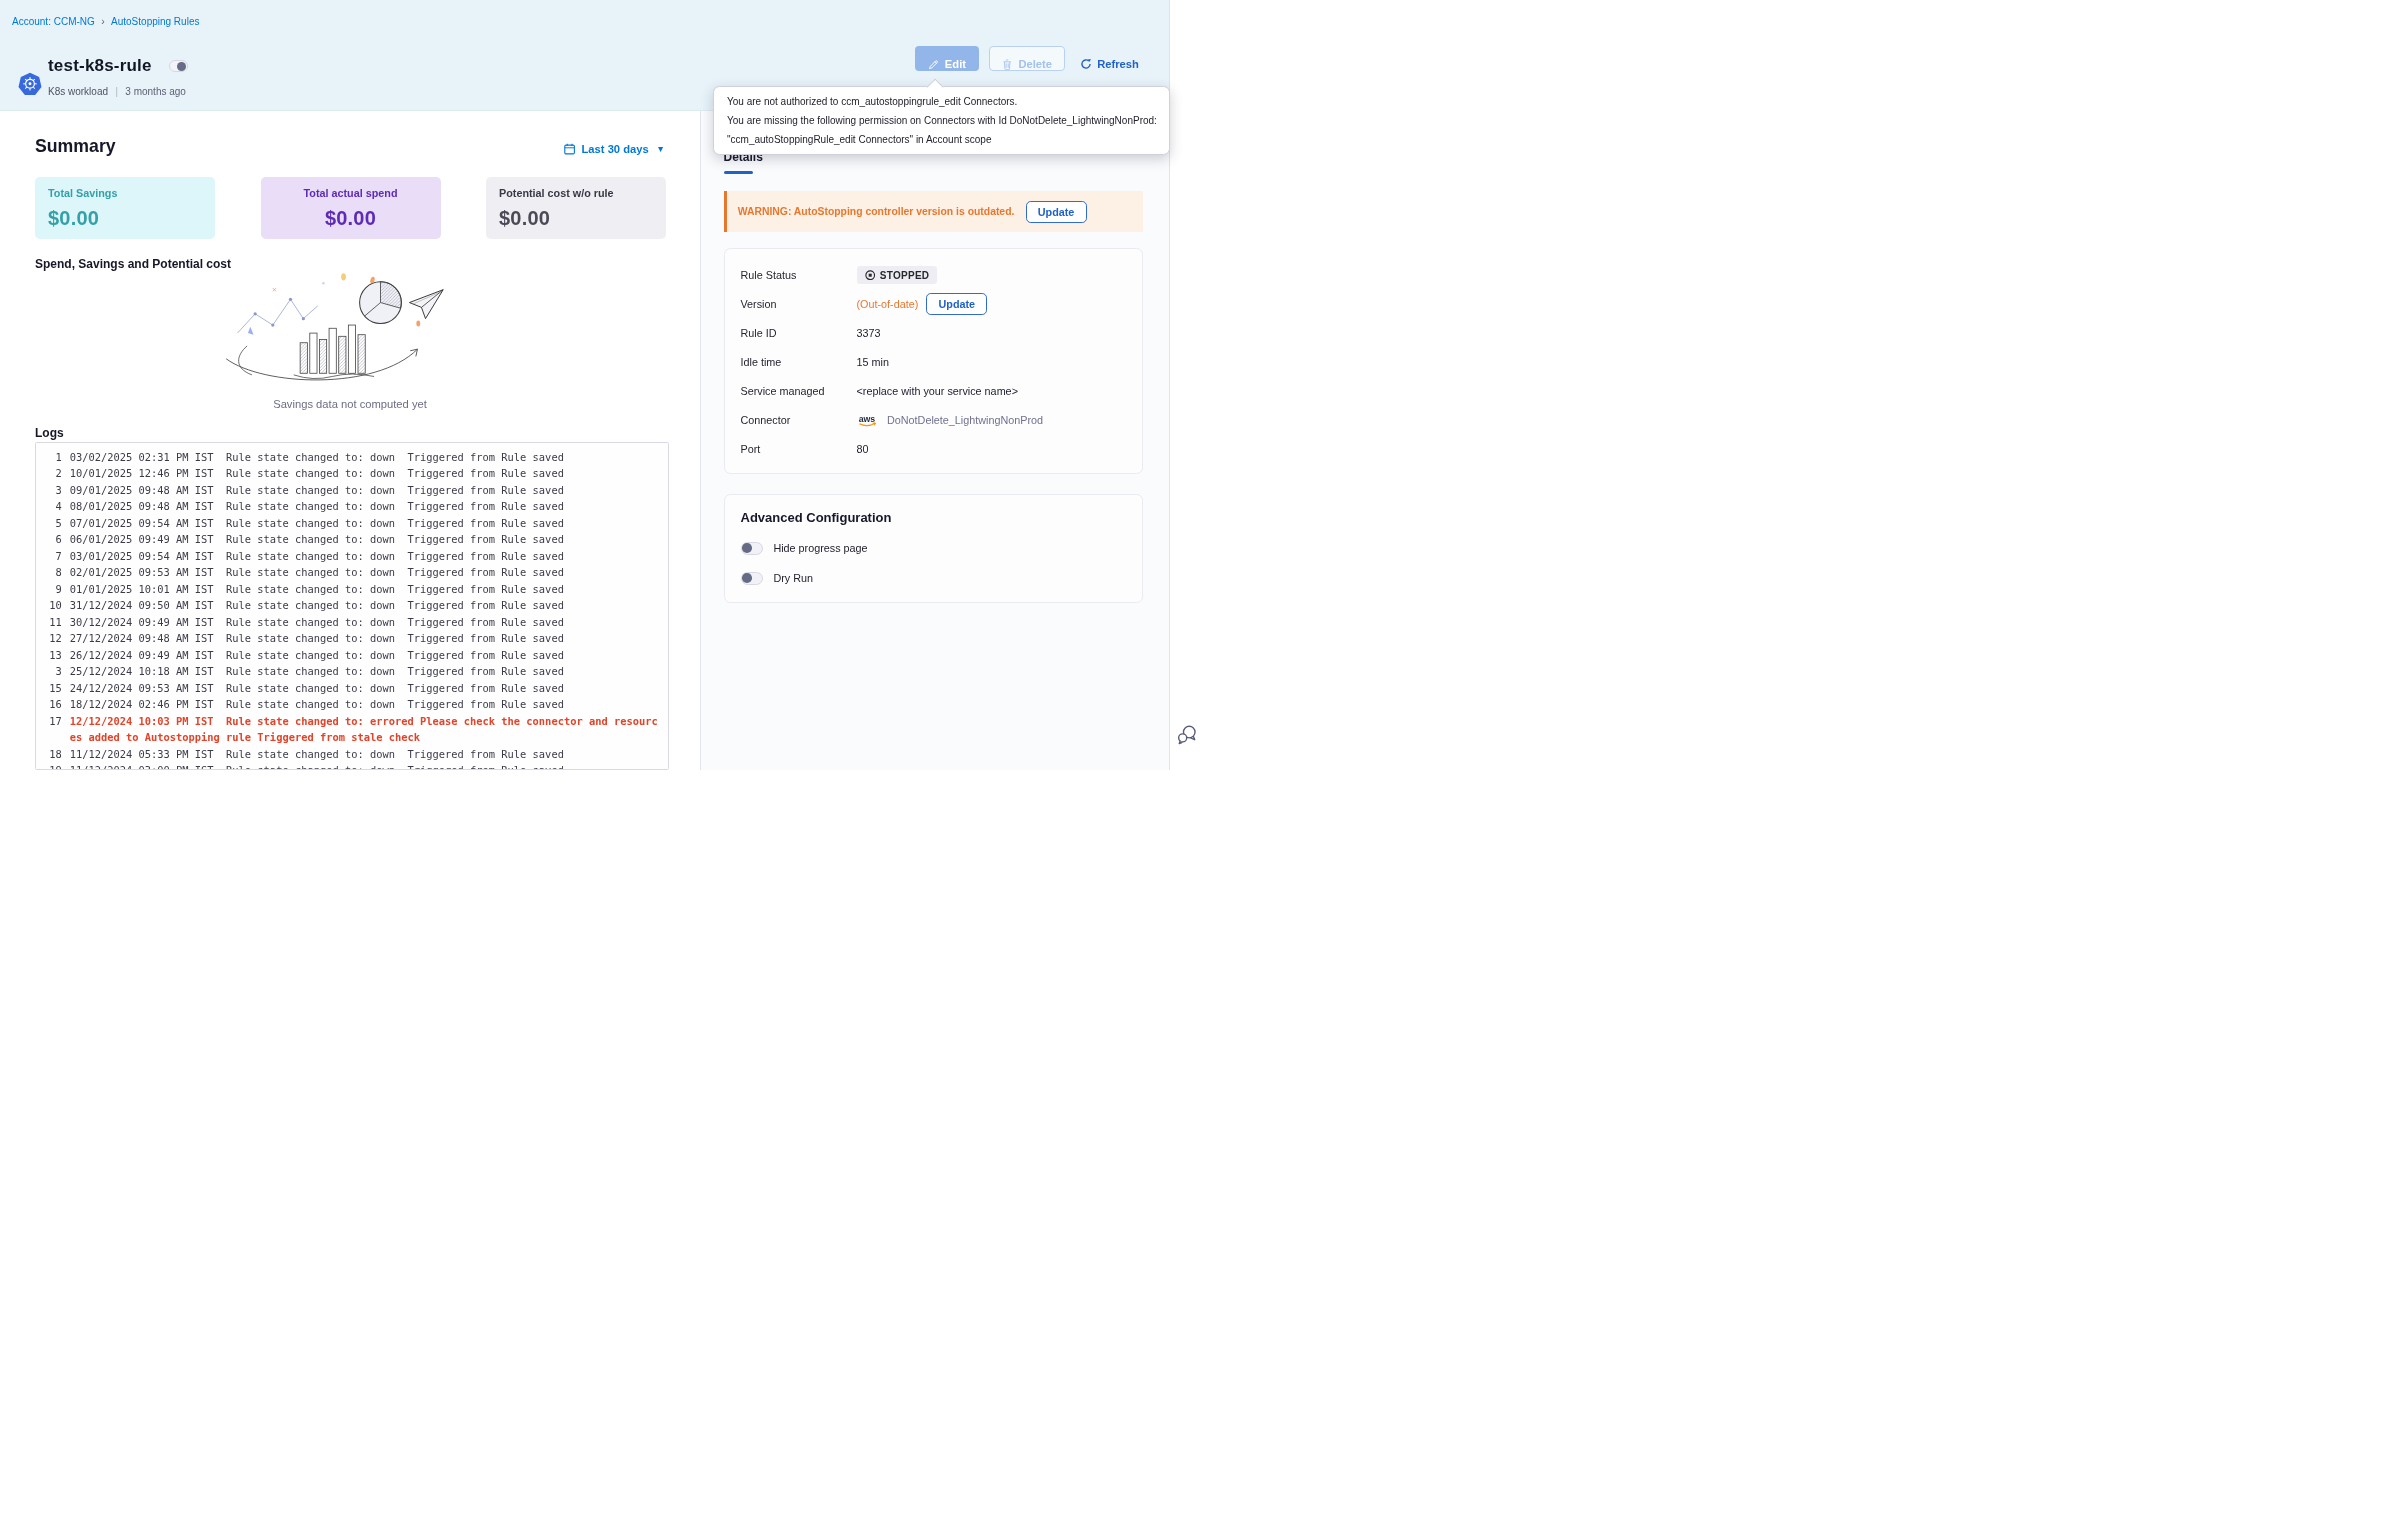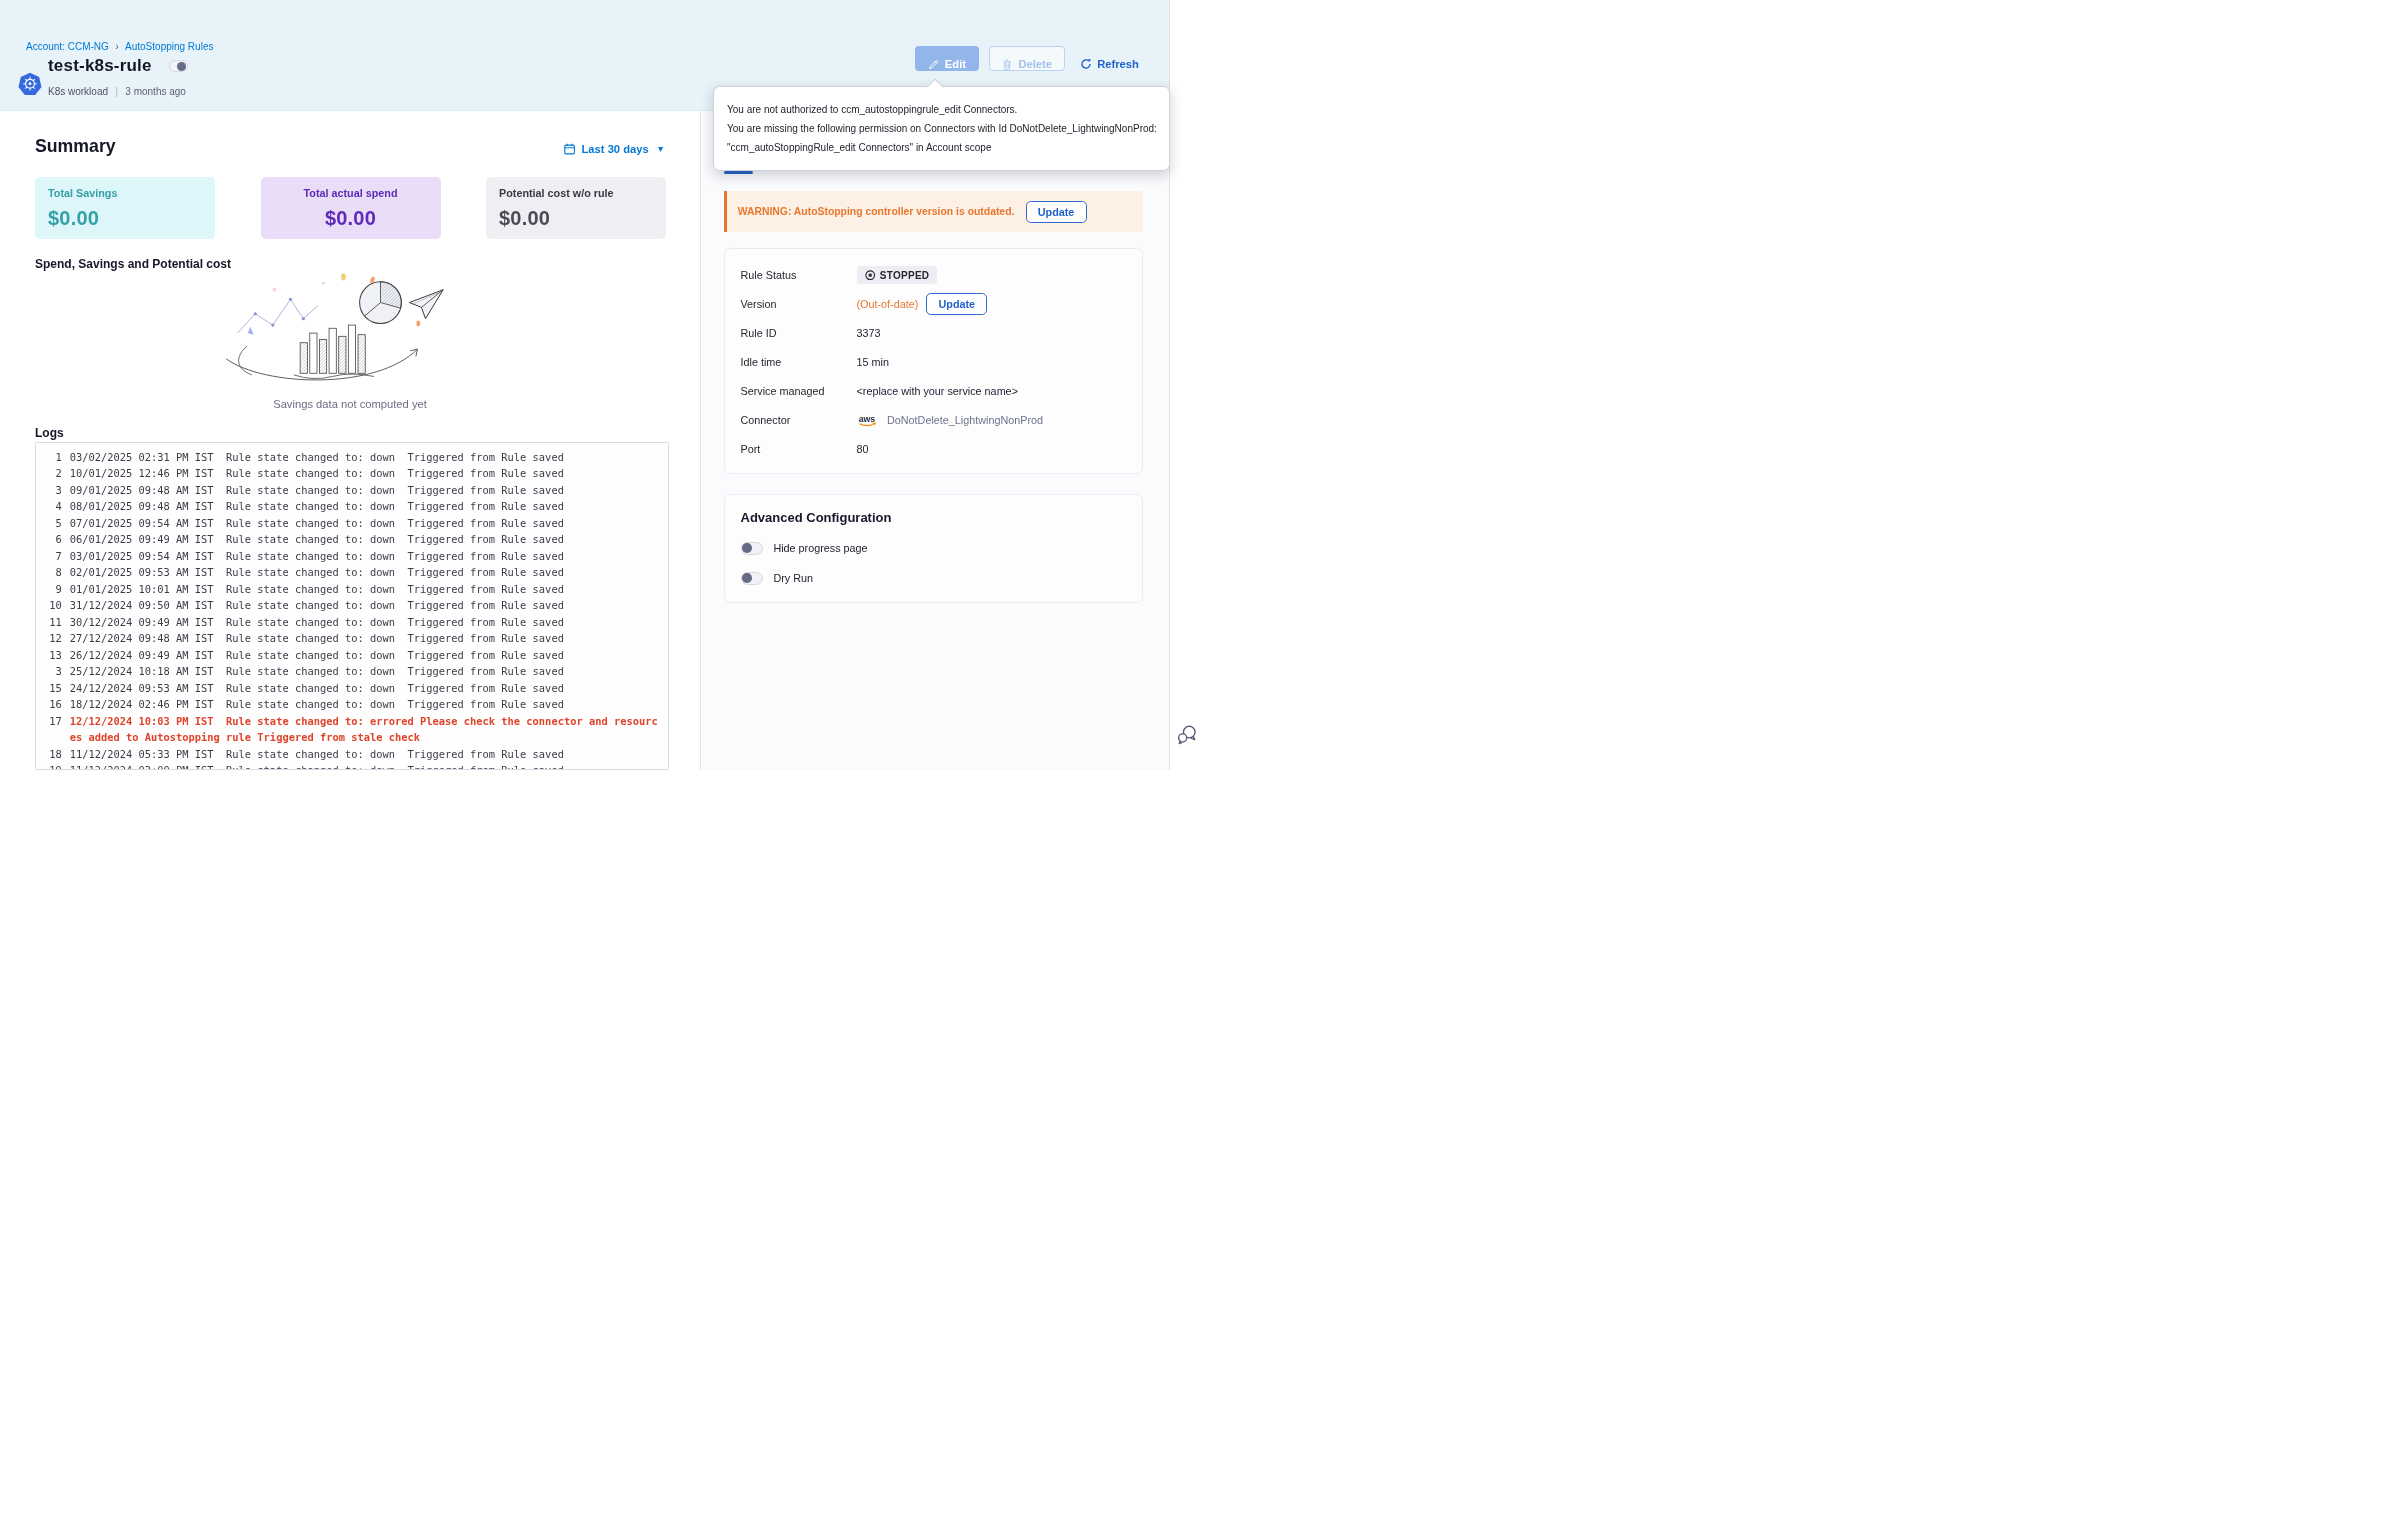--- a/index.html
+++ b/index.html
@@ -2,38 +2,38 @@
 <html style="font-size:13px"><head>
 <meta charset="utf-8">
 <style>
   * { margin:0; padding:0; box-sizing:border-box; }
   html,body { background:#fff; }
   body { font-family:"Liberation Sans","DejaVu Sans",sans-serif; color:#1c1e2d; }
   #app { position:relative; width:1201px; height:770px; background:#fff; overflow:hidden; }
 
   
   .header { position:absolute; left:0; top:0; width:1169px; height:111px; background:#e7f3f9; border-bottom:0.8px solid #dcebf2; }
-  .breadcrumb { position:absolute; left:26px; top:16px; font-size:10px; display:flex; align-items:center; gap:6.4px;margin-top:25px; }
+  .breadcrumb { position:absolute; left:12px; top:16px; font-size:10px; display:flex; align-items:center; gap:6.4px; }
   .breadcrumb a { color:#0278d5; text-decoration:none; cursor:pointer; }
   .crumb-sep { color:#5c5f73; font-size:10.4px; }
   .k8s-icon { position:absolute; left:17.7px; top:72px; width:24px; height:24px; }
   .page-title { position:absolute; left:48px; top:56px; font-size:17px; font-weight:bold; color:#141625; letter-spacing:0.2px; }
   .title-toggle { position:absolute; left:169px; top:60px; width:19px; height:12px; background:#f3f4fa; border:0.8px solid #d6d7e2; border-radius:6.4px; cursor:pointer; }
   .title-toggle .knob { position:absolute; top:0.8px; right:0.8px; width:8.8px; height:8.8px; border-radius:50%; background:#686c86; }
   .subtitle { position:absolute; left:48px; top:85px; font-size:10px; color:#4f5162; display:flex; align-items:center; gap:7.2px; }
   .subtitle .vbar { color:#b7b9c6; font-size:11.2px; }
   .subtitle .age { color:#5d5f72; }
   .header-actions { position:absolute; right:26px; top:46px; display:flex; align-items:center; gap:10.4px; }
   .btn { display:inline-flex; align-items:flex-end; gap:5.6px; height:25px; padding:0 12px; border-radius:4px; font-size:11.2px; font-weight:bold; cursor:pointer; border:0.8px solid transparent; }
   .btn-edit { background:#92b6e9; color:#fff; }
   .btn-delete { background:rgba(255,255,255,.55); color:#a3c0ee; border-color:#b9d1f2; }
   .btn-refresh { background:transparent; color:#2162c9; padding:0 3.2px; }
 
   
-  .tooltip { position:absolute; left:713px; top:86px; width:457px; background:#fff; border:0.8px solid #cfd0da; border-radius:6.4px; box-shadow:0 4px 13px rgba(40,41,61,.22); padding:13px 13px; z-index:60; }
+  .tooltip { position:absolute; left:713px; top:86px; width:457px; background:#fff; border:0.8px solid #cfd0da; border-radius:6.4px; box-shadow:0 4px 13px rgba(40,41,61,.22); padding:5px 13px; z-index:60; }
   .tooltip:before { content:""; position:absolute; left:215px; top:-6.4px; width:11.2px; height:11.2px; background:#fff; border-left:0.8px solid #cfd0da; border-top:0.8px solid #cfd0da; transform:rotate(45deg); }
   .tooltip p { font-size:10px; color:#22232e; line-height:19px; white-space:nowrap; }
 
   
   .left-col { position:absolute; left:0; top:111px; width:700px; height:659px; background:#fff; overflow:hidden; }
   .summary-head { position:absolute; left:35px; top:25px; font-size:17.7px; font-weight:bold; color:#16182a; }
   .daterange { position:absolute; right:35px; top:32px; display:flex; align-items:center; gap:6px; color:#0278d5; font-size:11.2px; font-weight:bold; cursor:pointer; }
   .daterange .caret { font-size:8.8px; margin-left:1.6px; }
   .cards { position:absolute; left:35px; top:66px; width:631px; display:flex; justify-content:space-between; }
   .card { width:180px; height:62px; border-radius:4.8px; padding:10.4px 13px; }

